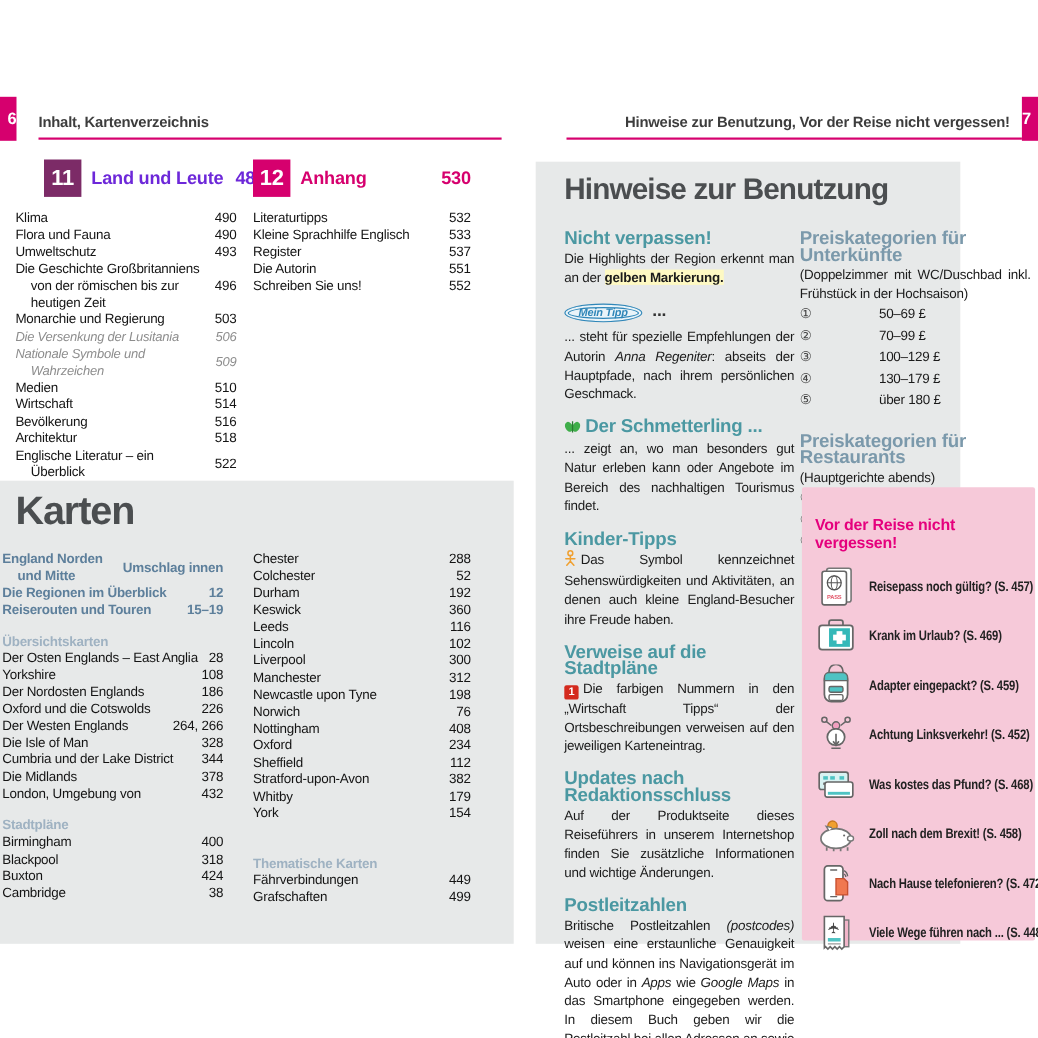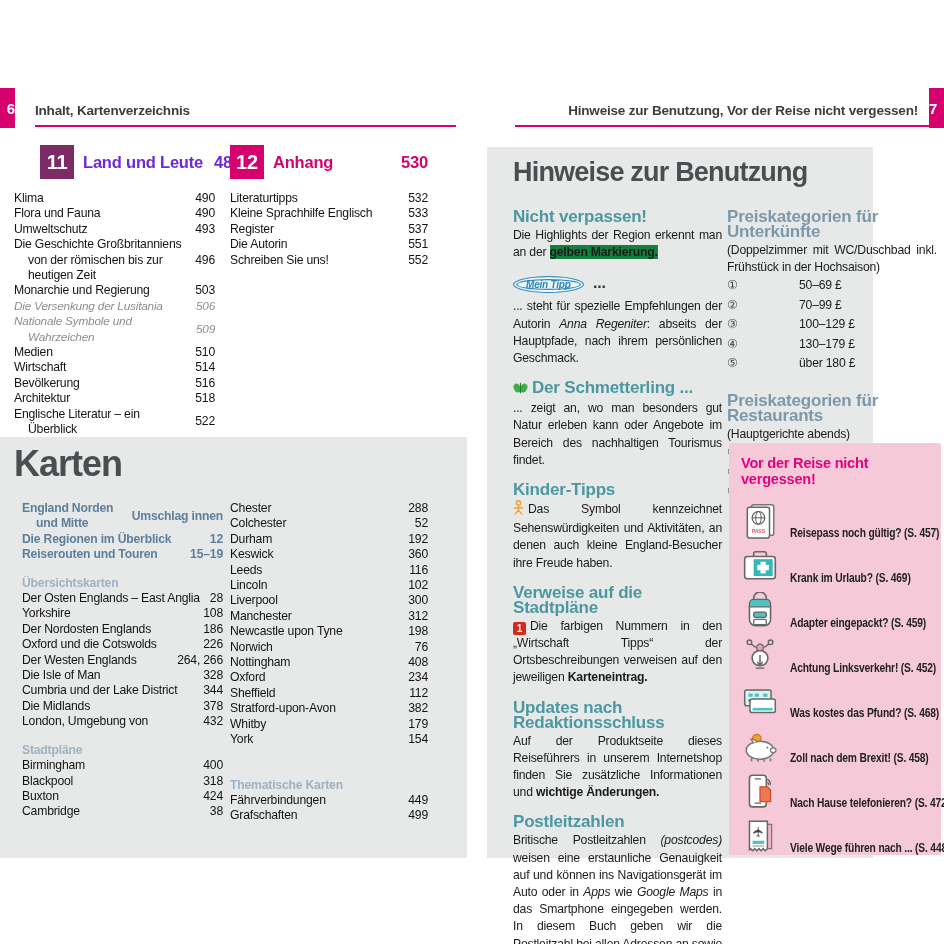--- a/index.html
+++ b/index.html
@@ -35,52 +35,52 @@
   .toc.c2{left:230px;width:198px;}
   .row{display:flex;align-items:center;line-height:15.4px;}
   .lbl{flex:1;padding-left:14px;text-indent:-14px;}
   .pg{margin-left:4px;white-space:nowrap;}
   .row.sub{color:#8d8d8d;font-style:italic;font-size:11.8px;}
 
   
   .karten{position:absolute;left:0;top:437px;width:467px;height:421px;background:#e7e9e9;}
   .karten-h{position:absolute;left:14px;top:6px;font-size:36px;font-weight:bold;color:#4b4e50;letter-spacing:-1px;}
   .kcol{position:absolute;top:64px;font-size:12.2px;color:#141414;}
-  .kcol.c1{left:22px;width:201px;}
+  .kcol.c1{left:2px;width:201px;}
   .kcol.c2{left:230px;width:198px;}
   .k-top .row{font-weight:bold;color:#5d7f9b;}
   .k-group{margin-top:13px;}
   .k-sub{font-weight:bold;color:#9fb2c2;font-size:12.2px;line-height:15.4px;}
   .k-gap{height:30px;}
 
   
   .rp{position:absolute;left:487px;top:147px;width:386px;height:711px;background:#e7e9e9;}
   .rp-h{position:absolute;left:26px;top:10px;font-size:27px;font-weight:bold;color:#4b4e50;letter-spacing:-0.8px;}
   .colA{position:absolute;left:26px;top:62px;width:209px;}
   .colB{position:absolute;left:240px;top:62px;width:210px;}
   .sec-block{margin-bottom:13px;}
   .sub-h{font-weight:bold;color:#4b98a2;font-size:17px;margin-bottom:3px;line-height:15px;}
   .colB .sub-h{color:#7b99ab;}
   p.just{font-size:12.2px;line-height:17.2px;text-align:justify;margin:0;color:#1b1b1b;}
-  .hl{background:#15803d;font-weight:bold;}
-  .b{font-weight:bold;}
+  .hl{background:#fef9c3;font-weight:bold;}
+  .b{font-weight:normal;}
   .it{font-style:italic;}
   .inline-ico{display:inline-block;vertical-align:-2px;margin-right:4px;}
   .badge{display:inline-block;border:1.5px solid #2f86b8;border-radius:50%;padding:2px 12px;background:#eaf4f9;color:#2f86b8;font-style:italic;font-weight:bold;font-size:10px;box-shadow:inset 0 0 0 2px #eaf4f9, inset 0 0 0 3.2px #2f86b8;}
   .dots{font-weight:bold;color:#333;margin-left:5px;}
   .redmark{display:inline-block;width:13px;height:13px;background:#d42a1e;color:#fff;font-size:10px;font-weight:bold;text-align:center;line-height:13px;border-radius:2px;margin-right:4px;vertical-align:-2px;}
 
   .pr-row{display:flex;font-size:12.2px;line-height:19.5px;color:#1b1b1b;}
   .pr-sym{width:72px;color:#444;}
   .pr-sub{margin-bottom:2px;}
 
   
-  .pinkbox{position:absolute;left:242px;top:296px;width:212px;height:412px;background:#f6c9d9;border-radius:2px;padding:8px 12px;box-sizing:border-box;}
+  .pinkbox{position:absolute;left:242px;top:296px;width:212px;height:412px;background:#f6c9d9;border-radius:2px;padding:23px 12px;box-sizing:border-box;}
   .pink-h{color:#e5007d;font-weight:bold;font-size:14.5px;margin:4px 0 8px;}
-  .ck-item{display:flex;align-items:flex-end;height:45px;}
+  .ck-item{display:flex;align-items:center;height:45px;}
   .ck-icon{width:38px;height:38px;flex:0 0 38px;}
   .ck-icon svg{width:38px;height:38px;display:block;}
   .ck-label{margin-left:11px;font-weight:bold;font-size:12.5px;color:#222;white-space:nowrap;transform:scaleX(0.82);transform-origin:left center;}
 </style>
 </head>
 <body>
 
 <div id="stage">
 
   <div class="tab left">

